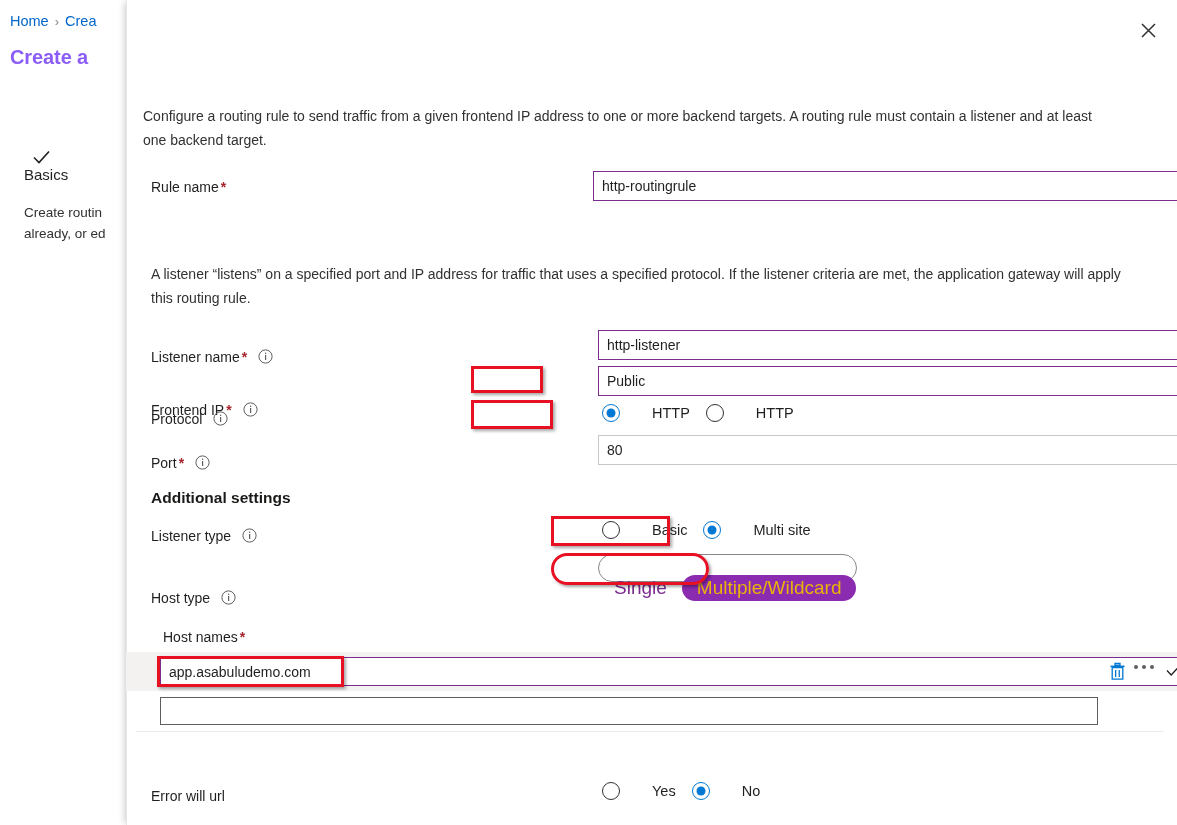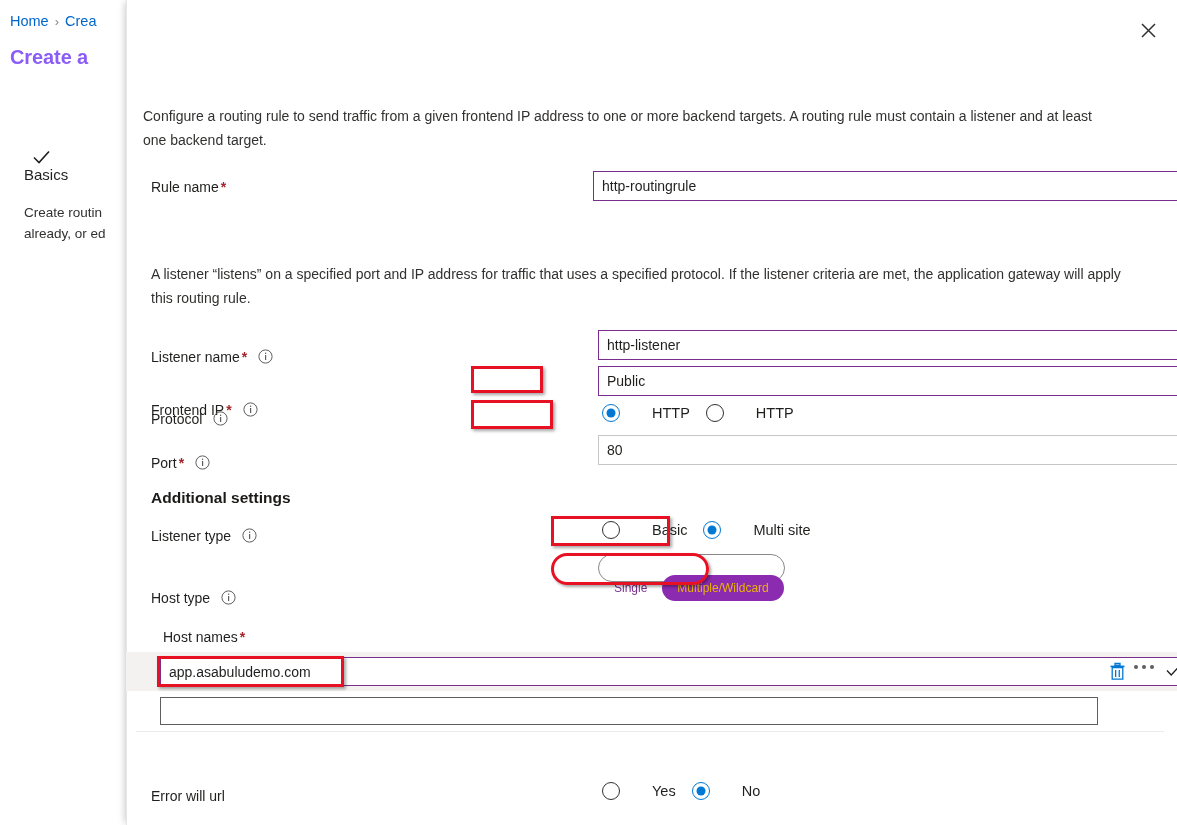--- a/index.html
+++ b/index.html
@@ -61,21 +61,21 @@
   .radio.on .dot:after{content:"";position:absolute;left:50%;top:50%;width:9px;height:9px;border-radius:50%;background:#0078d4;transform:translate(-50%,-50%);}
   .radio .rlbl{font-size:14.5px;color:#201f1e;}
 
   
   .sec-head{position:absolute;left:24px;font-size:15.5px;font-weight:700;color:#1b1a19;}
 
   
   #host-toggle{position:absolute;left:471px;top:554px;height:28px;box-sizing:border-box;
     border:1px solid #8a8886;border-radius:14px;display:flex;align-items:center;background:#fff;}
   #host-toggle .seg{height:26px;padding:0 15px;display:flex;align-items:center;justify-content:center;
-    border-radius:13px;font-size:12px;cursor:pointer;white-space:nowrap;margin-top:40px;}
+    border-radius:13px;font-size:19px;cursor:pointer;white-space:nowrap;margin-top:40px;}
   #host-toggle .seg.off{color:#8a2be2;color:#7b2d8e;}
   #host-toggle .seg.on{background:#8b2bb0;color:#eab308;}
 
   
   #hostrow{position:absolute;left:126px;top:652px;width:1051px;height:39px;background:#f3f2f1;}
   #host-input{position:absolute;left:160px;top:657px;width:1034px;height:29px;box-sizing:border-box;
     border:1px solid #7b2d8e;background:#fff;display:flex;align-items:center;padding:0 8px;font-size:14px;}
   #host-trash{position:absolute;left:1109px;top:662px;cursor:pointer;}
   #host-more{position:absolute;left:1134px;top:665px;display:flex;gap:4px;cursor:pointer;}
   #host-more i{width:4px;height:4px;border-radius:50%;background:#605e5c;display:block;}

